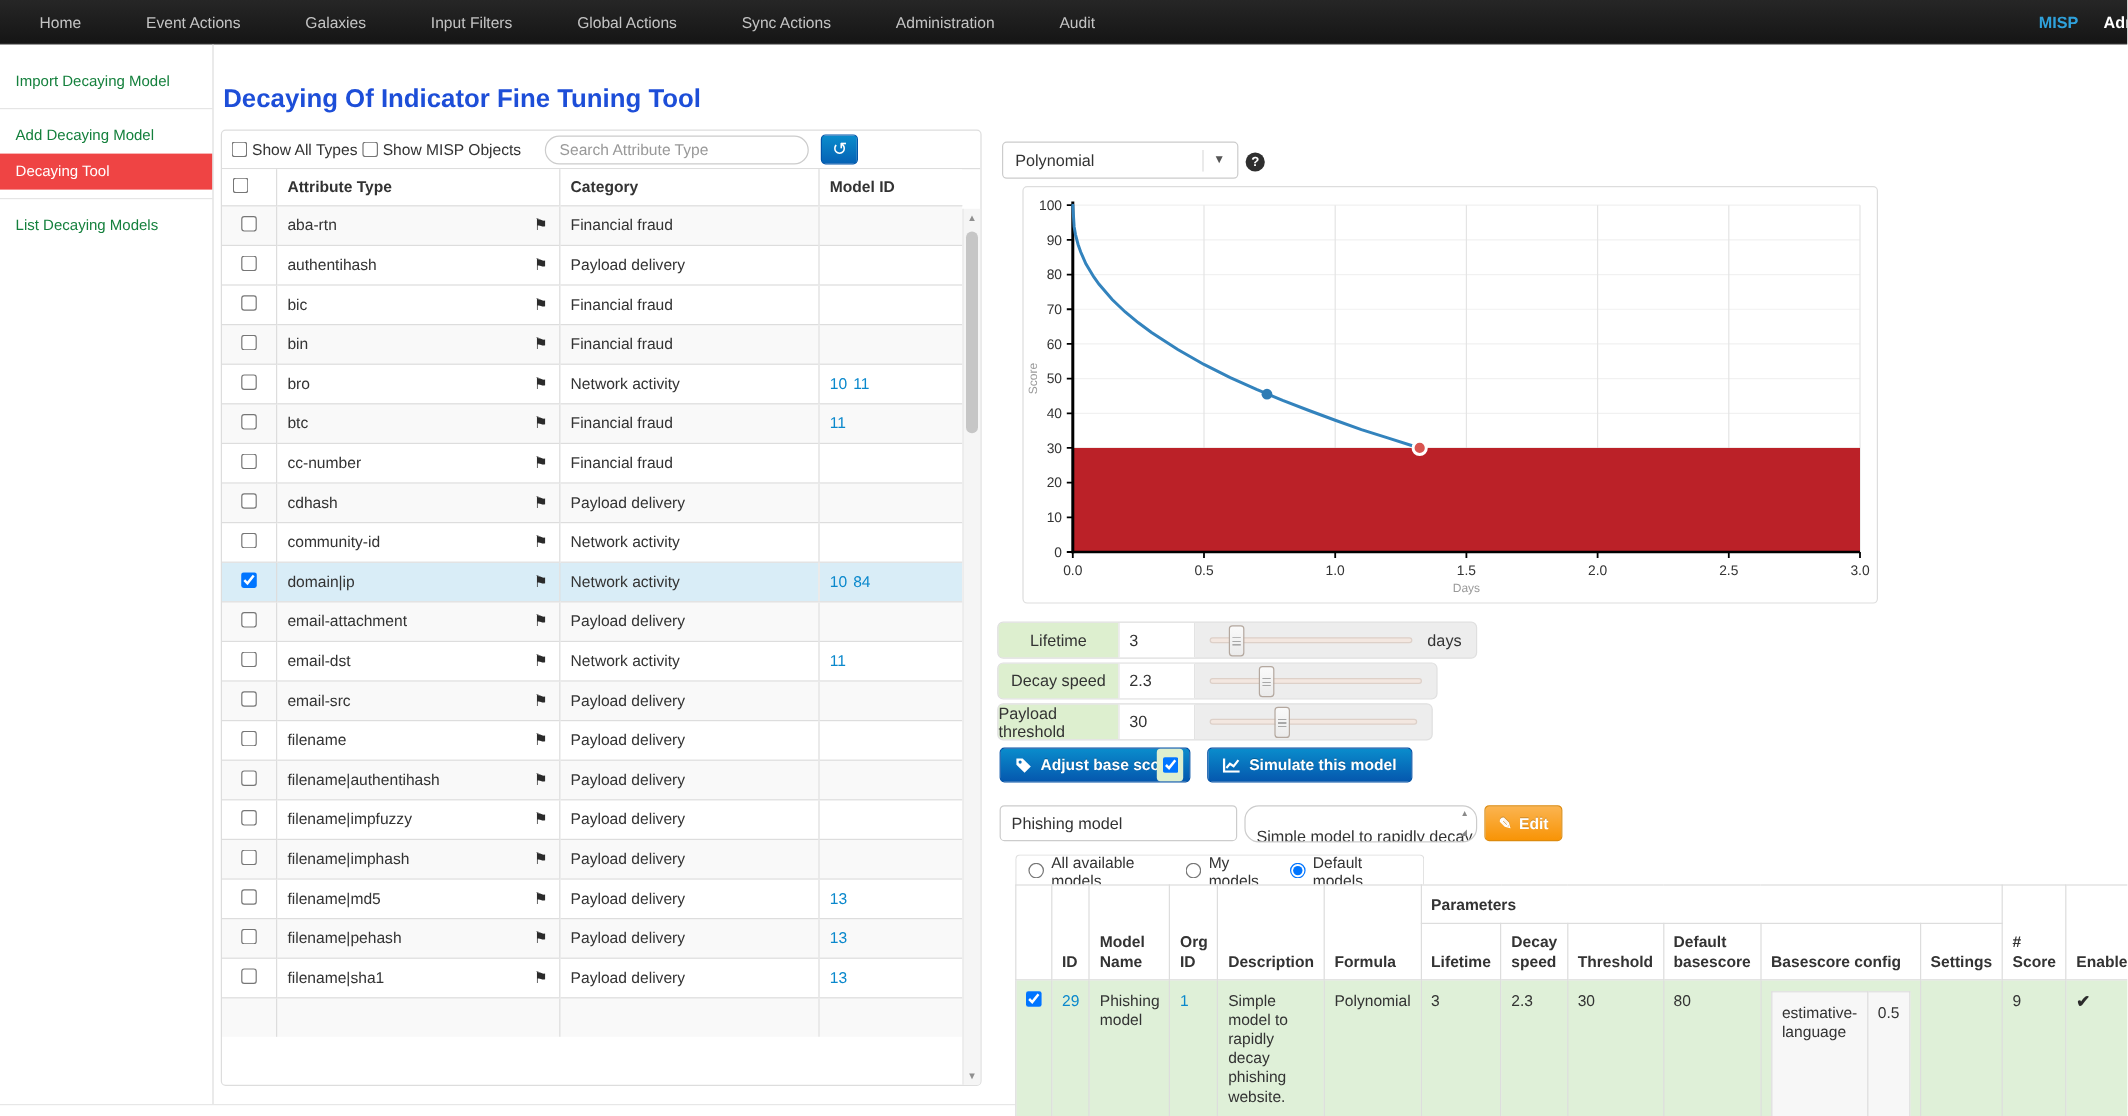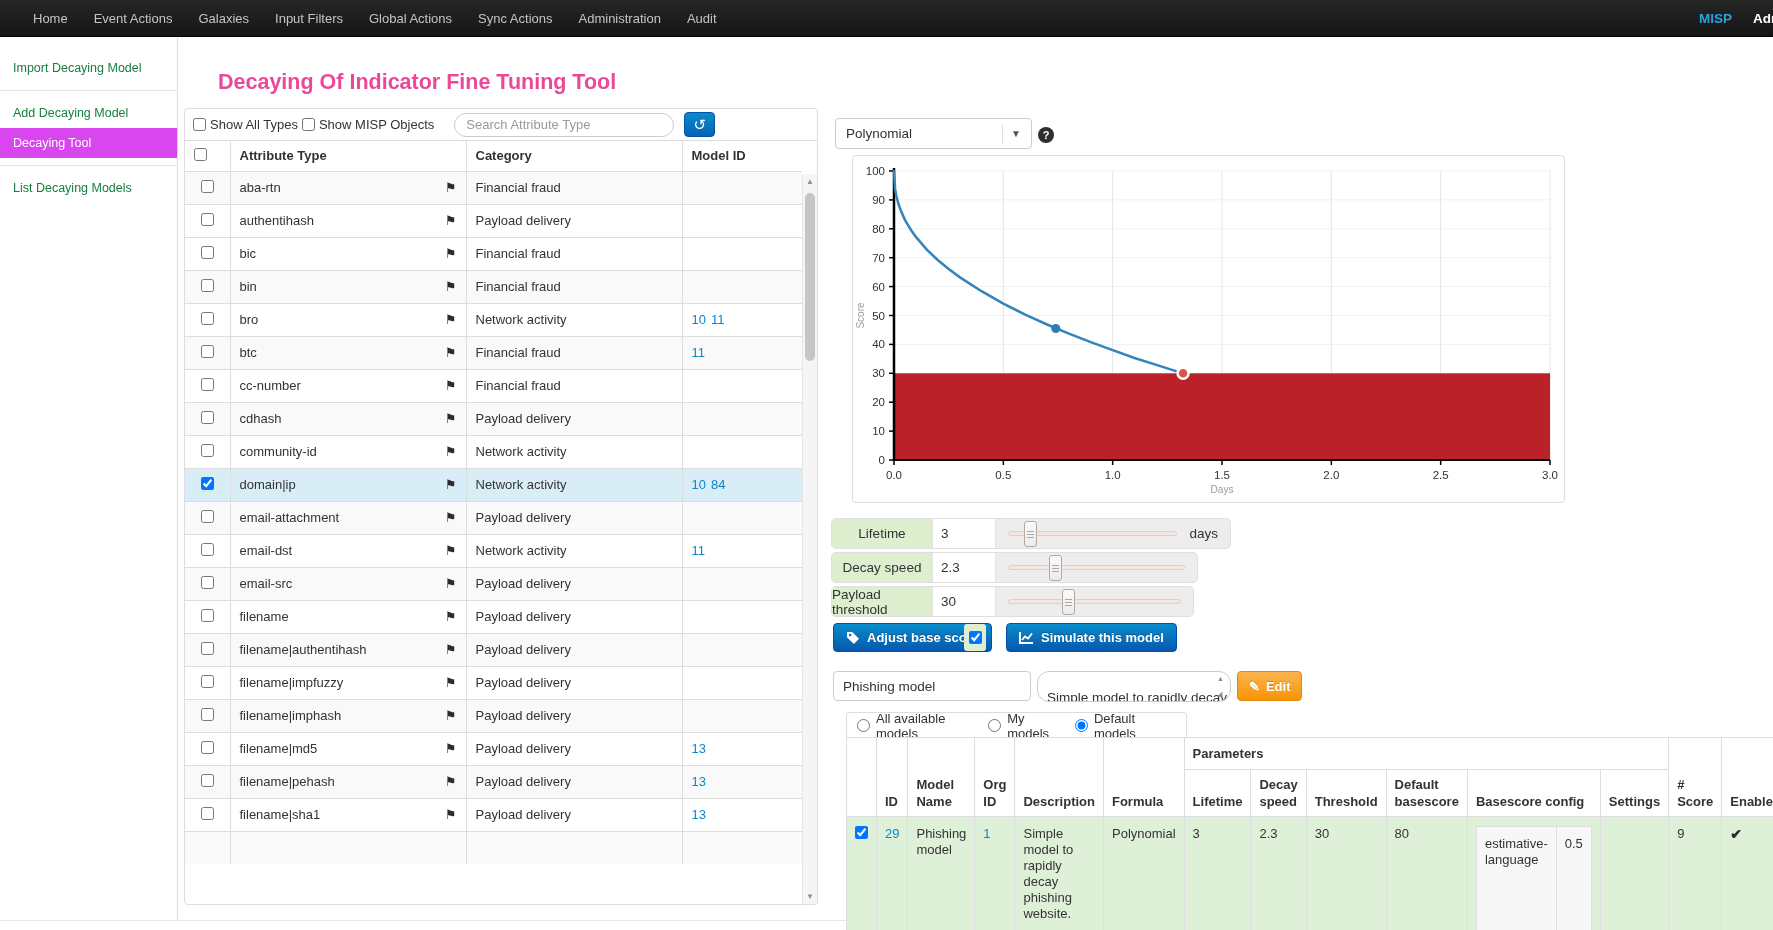--- a/index.html
+++ b/index.html
@@ -2,34 +2,34 @@
 <html><head>
 <meta charset="utf-8">
 <style>
   * { box-sizing: border-box; margin: 0; padding: 0; }
   body { font-family: "Liberation Sans", sans-serif; background: #fff; }
   .app { position: relative; width: 1773px; height: 930px; overflow: hidden; background: #fff; color: #333; }
 
   
   .navbar { position: absolute; left:0; top:0; width:1773px; height:37px;
             background: linear-gradient(#262626,#151515); border-bottom:1px solid #000; }
-  .nav-items { display:flex; align-items:center; height:100%; padding-left:20px; }
+  .nav-items { display:flex; align-items:center; height:100%; padding-left:20px;gap:28px; }
   .nav-item { color:#c4c4c4; font-size:13px; padding:0 13px; cursor:pointer; white-space:nowrap; }
   .nav-brand { position:absolute; right:41px; top:11px; color:#2FA1DB; font-weight:bold; font-size:13.5px; }
   .nav-user  { position:absolute; left:1753px; top:11px; color:#fff; font-weight:bold; font-size:13.5px; white-space:nowrap; }
 
   
   .sidebar { position:absolute; left:0; top:37px; width:177px; padding-top:16px; }
   .side-link { color:#15803d; font-size:12.5px; padding:8px 13px; cursor:pointer; }
-  .side-link.active { background:#d946ef; color:#fff; }
+  .side-link.active { background:#ef4444; color:#fff; }
   .side-divider { border-top:1px solid #e5e5e5; margin:7px 0; }
   .v-divider { position:absolute; left:177px; top:37px; height:883px; border-left:1px solid #ddd; }
   .footer-line { position:absolute; left:0; top:920px; width:1773px; border-top:1px solid #e7e7e7; }
 
-  .page-title { position:absolute; left:186px; top:70px; font-size:21.5px; font-weight:bold; color:#ec4899;margin-left:32px; }
+  .page-title { position:absolute; left:186px; top:70px; font-size:21.5px; font-weight:bold; color:#1d4ed8; }
 
   
   .attr-panel { position:absolute; left:184px; top:108px; width:634px; height:797px;
                 border:1px solid #ddd; border-radius:4px; background:#fff; overflow:hidden; }
   .filter-row { height:32px; border-bottom:1px solid #ddd; display:flex; align-items:center; padding:0 8px; font-size:13px; }
   .filter-row label { margin:0 4px; color:#333; }
   .search-input { width:220px; height:24px; border:1px solid #ccc; border-radius:13px; padding:0 11px;
                   font-size:13px; color:#555; margin-left:16px; font-family:"Liberation Sans",sans-serif; outline:none; }
   .search-input::placeholder { color:#999; }
   .search-btn { width:31px; height:25px; margin-left:10px; border:1px solid #0055aa; border-radius:4px;

